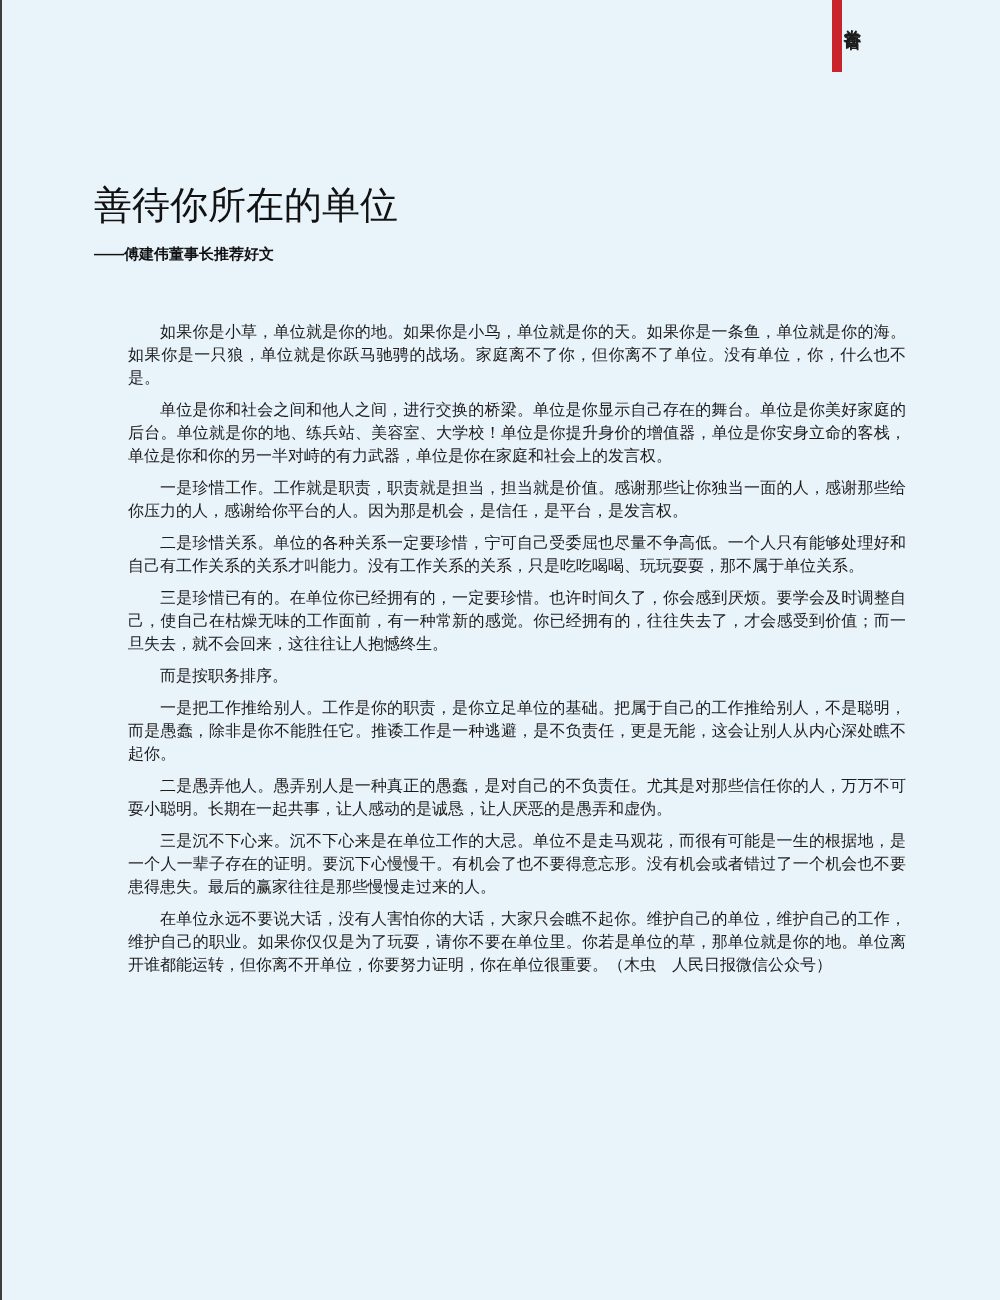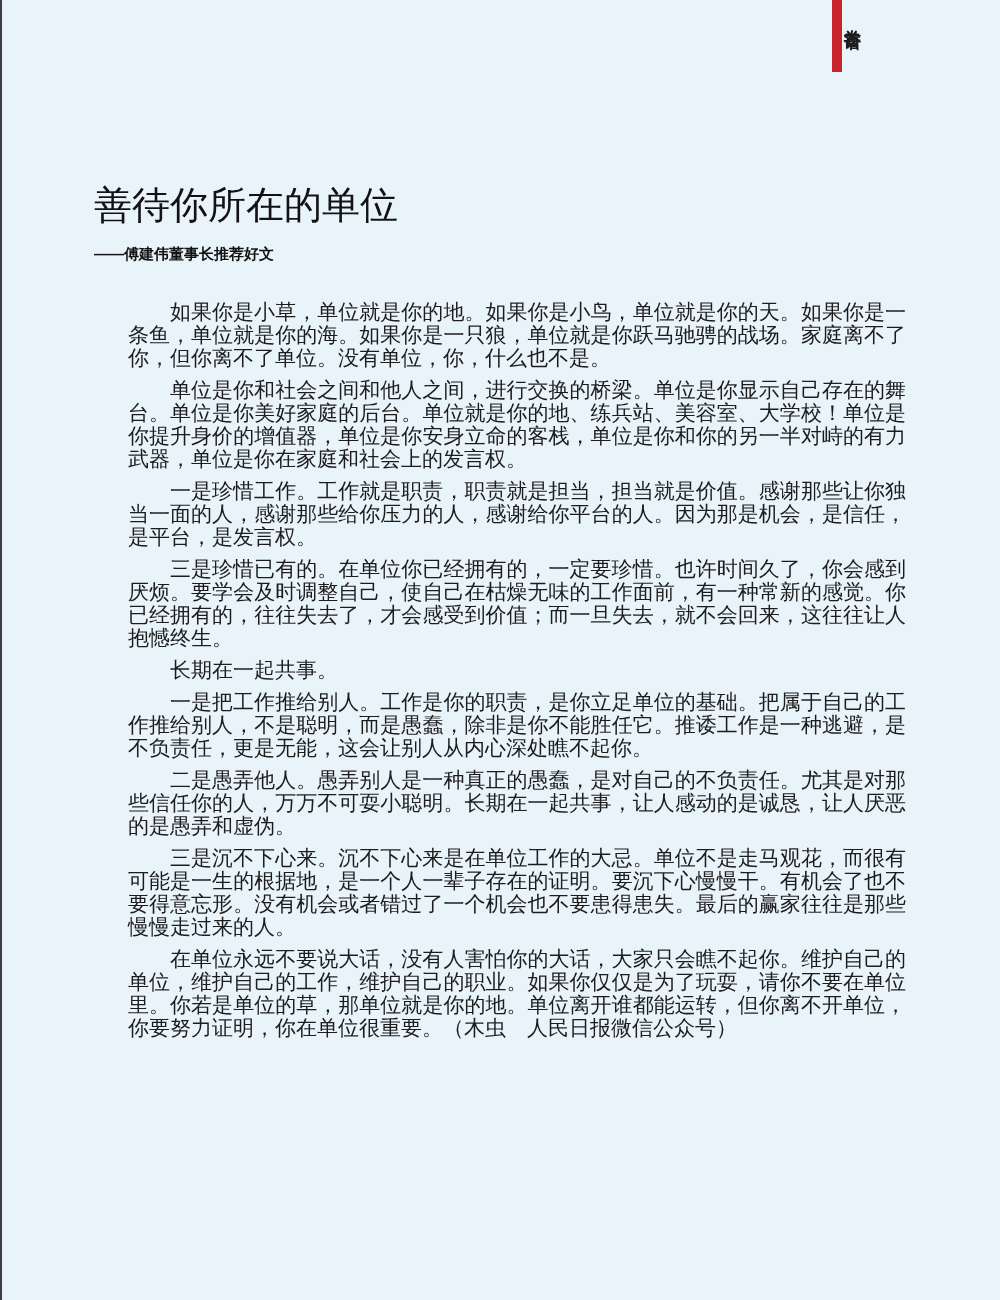--- a/index.html
+++ b/index.html
@@ -40,23 +40,23 @@
     margin-top: 16px;
   }
   .article-subtitle {
     position: absolute; left: 94px; top: 233px;
     font-size: 15px; line-height: 1.2;
     font-weight: bold;
     color: #121212;
     white-space: nowrap;
   }
   .article-body {
-    position: absolute; left: 128px; top: 300px;
+    position: absolute; left: 128px; top: 320px;
     width: 778px;
-    font-size: 21px;
+    font-size: 16px;
     line-height: 23px;
     text-align: justify;
     color: #1c1c1c;
   }
   .article-body p {
     margin: 0 0 9px 0;
     text-indent: 2em;
   }
 </style>
 </head>
@@ -68,19 +68,20 @@
 <div class="ribbon-label">卷首语</div>
 
 <h1 class="article-title">善待你所在的单位</h1>
 
 <h2 class="article-subtitle">——傅建伟董事长推荐好文</h2>
 
 <div class="article-body">
     <p>如果你是小草，单位就是你的地。如果你是小鸟，单位就是你的天。如果你是一条鱼，单位就是你的海。如果你是一只狼，单位就是你跃马驰骋的战场。家庭离不了你，但你离不了单位。没有单位，你，什么也不是。</p>
     <p>单位是你和社会之间和他人之间，进行交换的桥梁。单位是你显示自己存在的舞台。单位是你美好家庭的后台。单位就是你的地、练兵站、美容室、大学校！单位是你提升身价的增值器，单位是你安身立命的客栈，单位是你和你的另一半对峙的有力武器，单位是你在家庭和社会上的发言权。</p>
     <p>一是珍惜工作。工作就是职责，职责就是担当，担当就是价值。感谢那些让你独当一面的人，感谢那些给你压力的人，感谢给你平台的人。因为那是机会，是信任，是平台，是发言权。</p>
+    <p>二是珍惜关系。单位的各种关系一定要珍惜，宁可自己受委屈也尽量不争高低。一个人只有能够处理好和自己有工作关系的关系才叫能力。没有工作关系的关系，只是吃吃喝喝、玩玩耍耍，那不属于单位关系。</p>
     <p>三是珍惜已有的。在单位你已经拥有的，一定要珍惜。也许时间久了，你会感到厌烦。要学会及时调整自己，使自己在枯燥无味的工作面前，有一种常新的感觉。你已经拥有的，往往失去了，才会感受到价值；而一旦失去，就不会回来，这往往让人抱憾终生。</p>
-    <p>长期在一起共事。</p>
+    <p>而是按职务排序。</p>
     <p>一是把工作推给别人。工作是你的职责，是你立足单位的基础。把属于自己的工作推给别人，不是聪明，而是愚蠢，除非是你不能胜任它。推诿工作是一种逃避，是不负责任，更是无能，这会让别人从内心深处瞧不起你。</p>
     <p>二是愚弄他人。愚弄别人是一种真正的愚蠢，是对自己的不负责任。尤其是对那些信任你的人，万万不可耍小聪明。长期在一起共事，让人感动的是诚恳，让人厌恶的是愚弄和虚伪。</p>
     <p>三是沉不下心来。沉不下心来是在单位工作的大忌。单位不是走马观花，而很有可能是一生的根据地，是一个人一辈子存在的证明。要沉下心慢慢干。有机会了也不要得意忘形。没有机会或者错过了一个机会也不要患得患失。最后的赢家往往是那些慢慢走过来的人。</p>
     <p>在单位永远不要说大话，没有人害怕你的大话，大家只会瞧不起你。维护自己的单位，维护自己的工作，维护自己的职业。如果你仅仅是为了玩耍，请你不要在单位里。你若是单位的草，那单位就是你的地。单位离开谁都能运转，但你离不开单位，你要努力证明，你在单位很重要。（木虫　人民日报微信公众号）</p>
   </div>
 
 </body></html>

